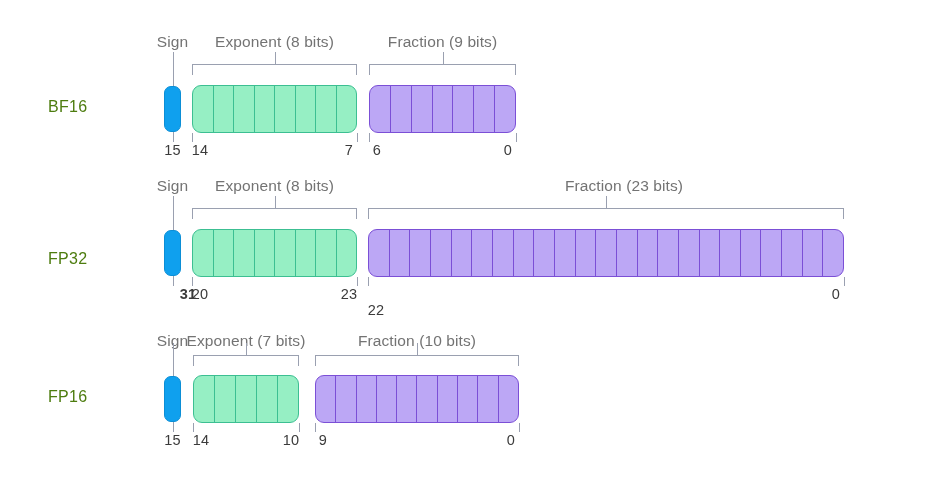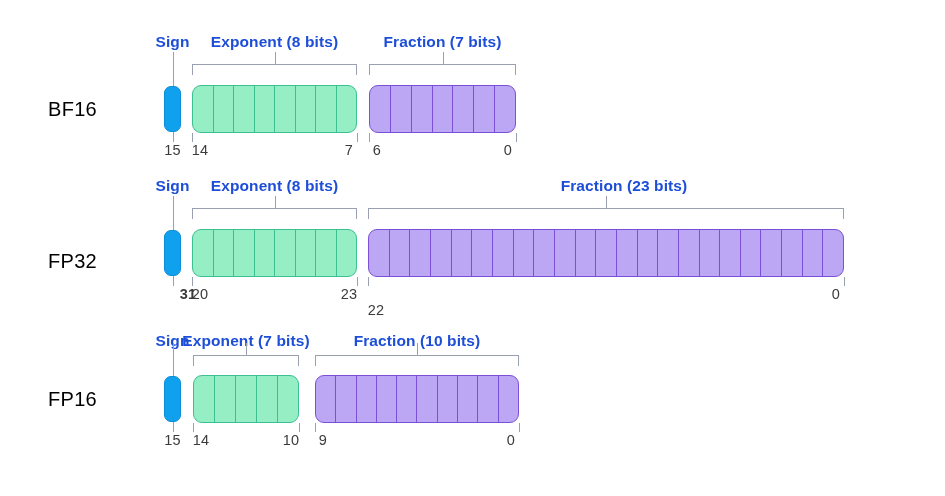--- a/index.html
+++ b/index.html
@@ -8,29 +8,29 @@
     font-family:"Liberation Sans",sans-serif;
     -webkit-font-smoothing:antialiased;
     overflow:hidden;position:relative;
   }
   #stage{position:relative;width:945px;height:496px;}
 
   .row{position:absolute;left:0;top:0;width:945px;}
 
   .row-label{
     position:absolute;
-    font-size:20px;color:#000000;
+    font-size:16px;color:#4d7c0f;
     font-family:"Liberation Sans",sans-serif;
     letter-spacing:.3px;white-space:nowrap;
   }
 
   
   .seg-title{
     position:absolute;
-    font-size:15.5px;font-weight:bold;color:#1d4ed8;
+    font-size:15.5px;font-weight:normal;color:#737373;
     white-space:nowrap;transform:translateX(-50%);
     letter-spacing:.1px;
   }
 
   
   .bracket{position:absolute;height:11px;}
   .bracket .bar{
     position:absolute;left:0;right:0;top:0;height:0;
     border-top:1.3px solid #9aa0b0;
   }
@@ -121,21 +121,21 @@
         <div class="cell"></div>
         <div class="cell"></div>
         <div class="cell"></div>
         <div class="cell"></div>
         <div class="cell"></div>
       </div>
       <div class="tick" style="left: 192px; top: 133px; height: 9px;"></div>
       <div class="tick" style="left: 357px; top: 133px; height: 9px;"></div>
       <div class="bitnum" style="left: 200px; top: 142px;">14</div>
       <div class="bitnum" style="left: 349px; top: 142px;">7</div>
-      <div class="seg-title" style="left: 442.5px; top: 33px;">Fraction (7 bits)</div>
+      <div class="seg-title" style="left: 442.5px; top: 33px;">Fraction (9 bits)</div>
       <div class="bracket" style="left: 369px; top: 64px; width: 147px;">
         <div class="bar"></div>
         <div class="endL"></div>
         <div class="endR"></div>
         <div class="stem"></div>
       </div>
       <div class="block frac" style="left: 369px; top: 85px; width: 147px; height: 48px;">
         <div class="cell"></div>
         <div class="cell"></div>
         <div class="cell"></div>

